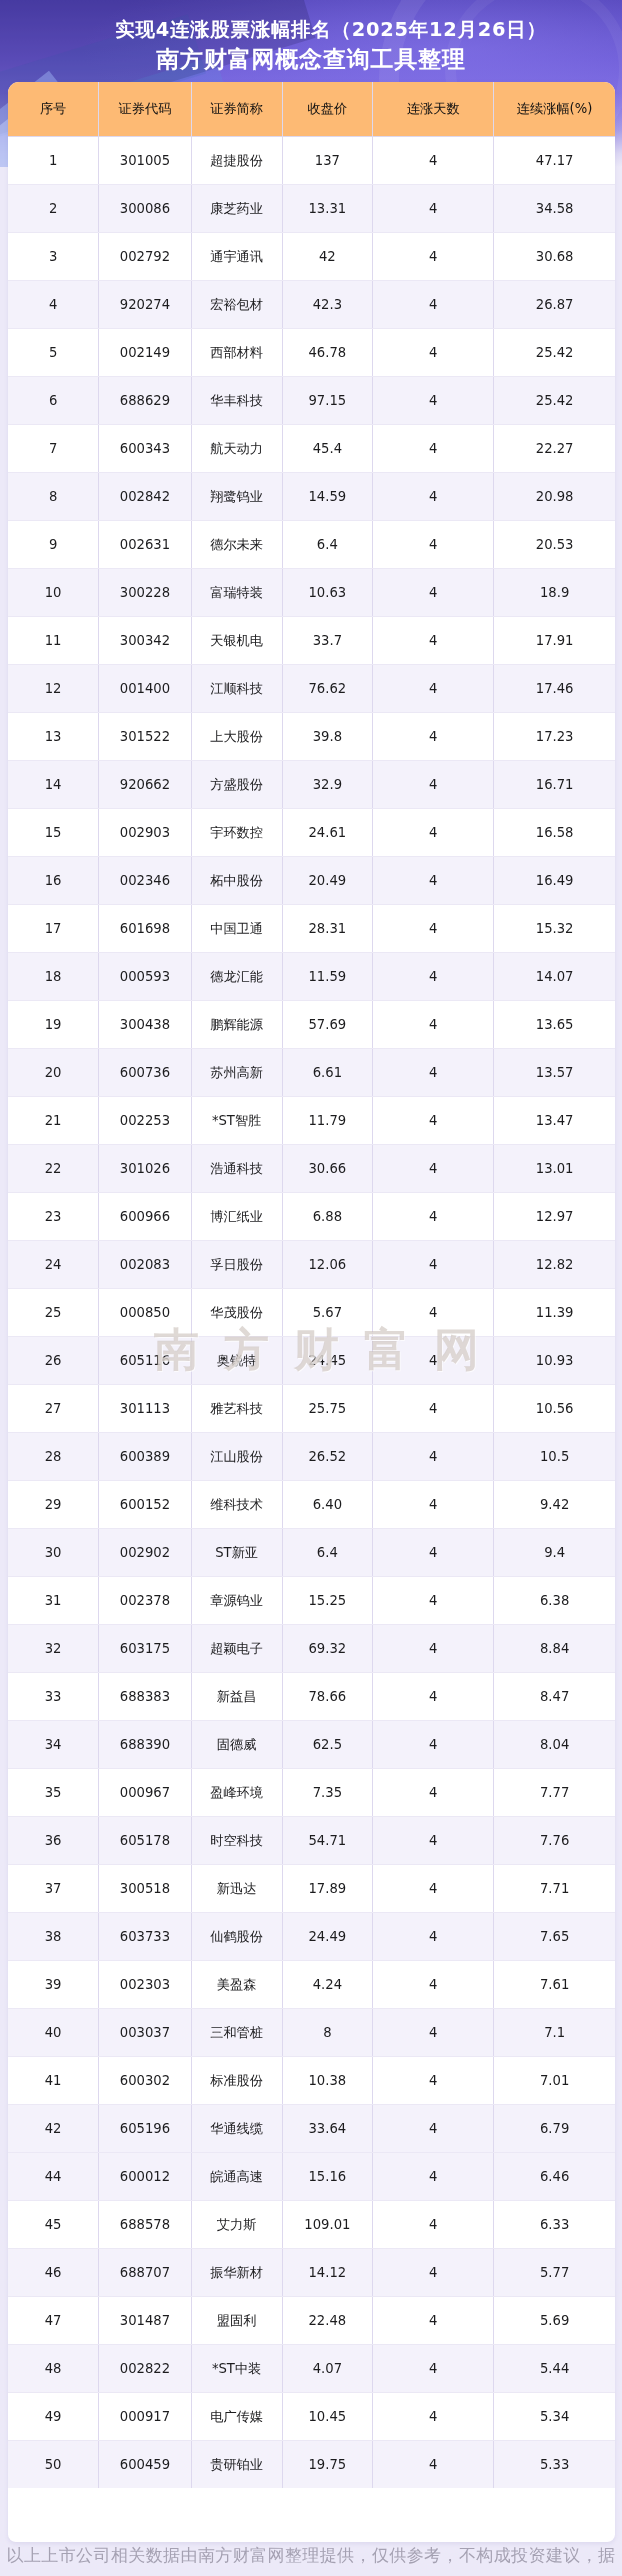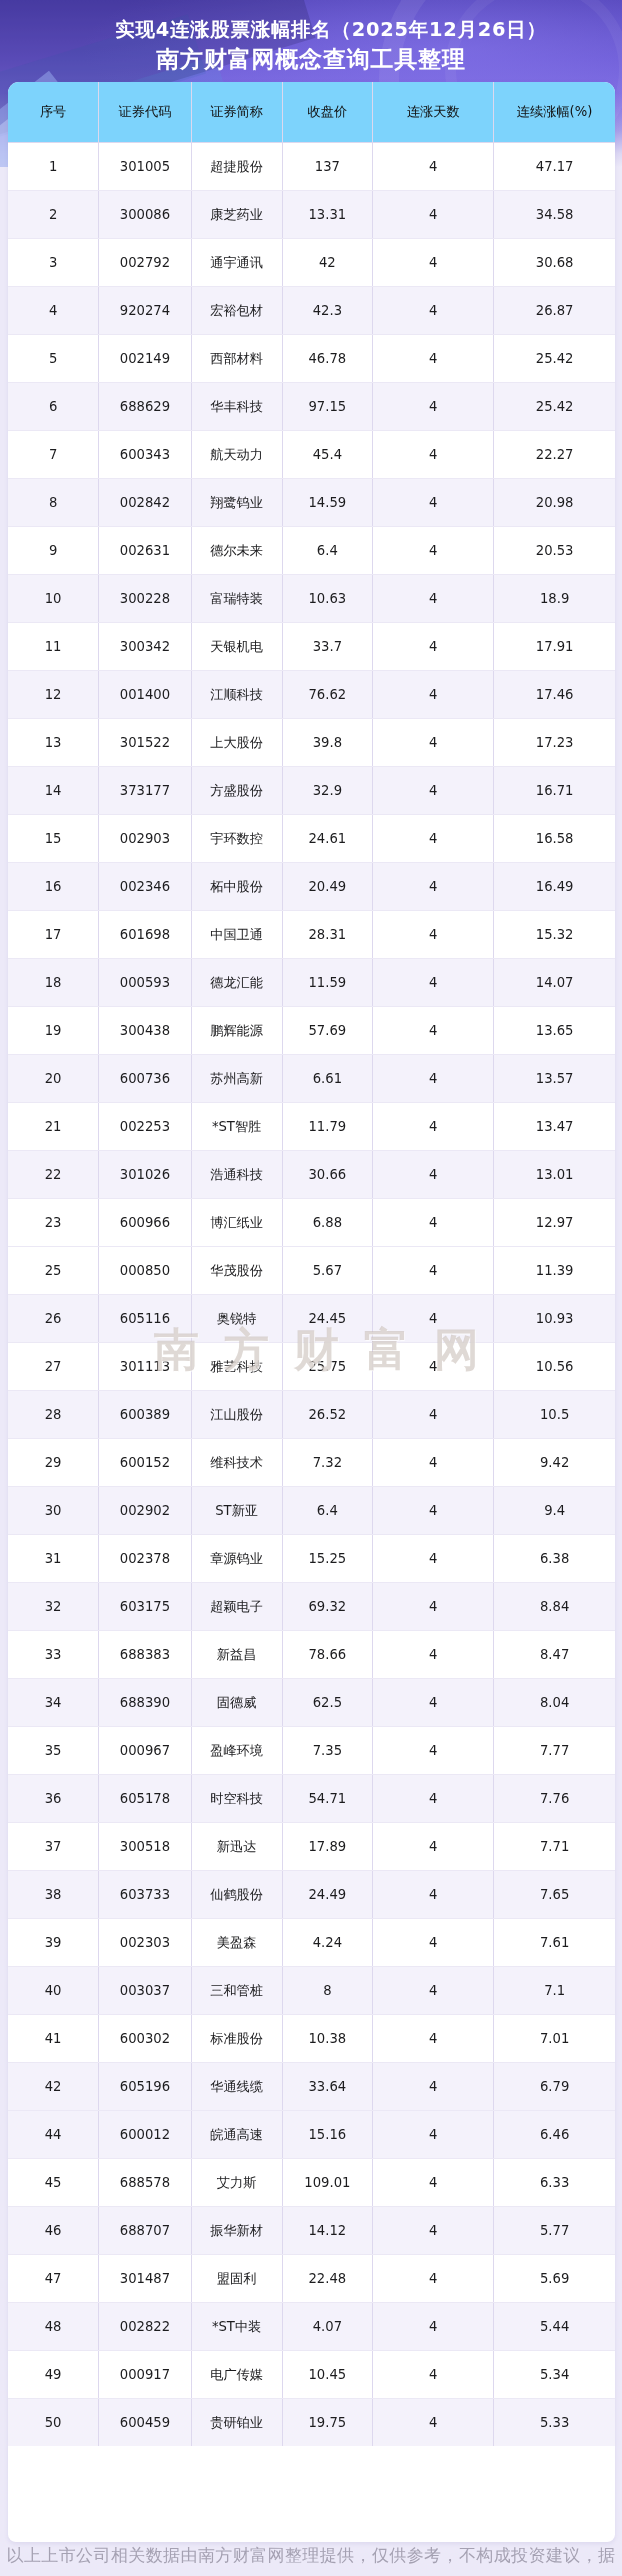--- a/index.html
+++ b/index.html
@@ -47,21 +47,21 @@
     background:#ffffff;border-radius:11px 11px 7.8px 7.8px;overflow:hidden;z-index:2;
     box-shadow:0 1.6px 4.7px rgba(90,80,160,0.10);
   }
   table{width:100%;border-collapse:collapse;table-layout:fixed;}
   th,td{
     text-align:center;vertical-align:middle;padding:0;
     border-right:0.8px solid #ddd8ee;
     font-weight:normal;color:#1c1c1e;font-size:13.2px;
   }
   th:last-child,td:last-child{border-right:none;}
-  thead th{height:60px;background:#7dd3fc;border-bottom:0.8px solid #ddd8ee;color:#111;}
+  thead th{height:54px;background:#fdba74;border-bottom:0.8px solid #ddd8ee;color:#111;}
   tbody td{height:47px;border-bottom:0.8px solid #ebe8f5;background:#ffffff;}
   tbody tr.even td{background:#f4f2fb;}
   tbody tr:last-child td{border-bottom:none;}
 
   
   .wm-zh{
     position:absolute;left:154px;top:1320px;z-index:3;pointer-events:none;
     font-size:45px;font-weight:bold;letter-spacing:25px;white-space:nowrap;
     color:rgba(196,186,178,0.55);text-shadow:0.8px 0.8px 0 rgba(255,255,255,0.7);
   }
@@ -217,21 +217,21 @@
           <tr>
             <td>13</td>
             <td>301522</td>
             <td>上大股份</td>
             <td>39.8</td>
             <td>4</td>
             <td>17.23</td>
           </tr>
           <tr class="even">
             <td>14</td>
-            <td>373177</td>
+            <td>920662</td>
             <td>方盛股份</td>
             <td>32.9</td>
             <td>4</td>
             <td>16.71</td>
           </tr>
           <tr>
             <td>15</td>
             <td>002903</td>
             <td>宇环数控</td>
             <td>24.61</td>
@@ -295,20 +295,28 @@
             <td>13.01</td>
           </tr>
           <tr>
             <td>23</td>
             <td>600966</td>
             <td>博汇纸业</td>
             <td>6.88</td>
             <td>4</td>
             <td>12.97</td>
           </tr>
+          <tr class="even">
+            <td>24</td>
+            <td>002083</td>
+            <td>孚日股份</td>
+            <td>12.06</td>
+            <td>4</td>
+            <td>12.82</td>
+          </tr>
           <tr>
             <td>25</td>
             <td>000850</td>
             <td>华茂股份</td>
             <td>5.67</td>
             <td>4</td>
             <td>11.39</td>
           </tr>
           <tr class="even">
             <td>26</td>
@@ -331,21 +339,21 @@
             <td>600389</td>
             <td>江山股份</td>
             <td>26.52</td>
             <td>4</td>
             <td>10.5</td>
           </tr>
           <tr>
             <td>29</td>
             <td>600152</td>
             <td>维科技术</td>
-            <td>7.32</td>
+            <td>6.40</td>
             <td>4</td>
             <td>9.42</td>
           </tr>
           <tr class="even">
             <td>30</td>
             <td>002902</td>
             <td>ST新亚</td>
             <td>6.4</td>
             <td>4</td>
             <td>9.4</td>

